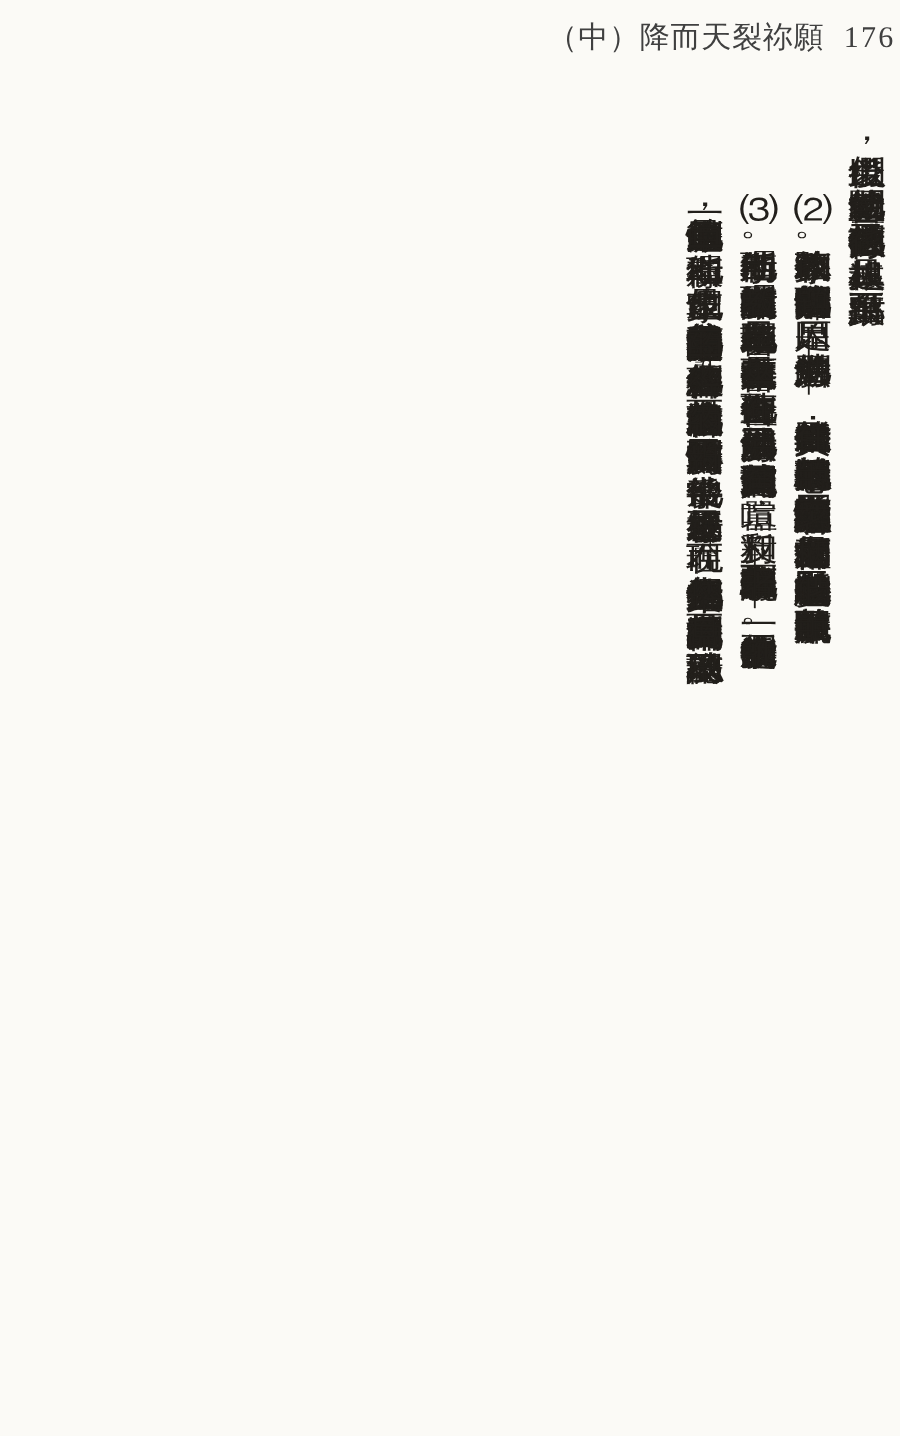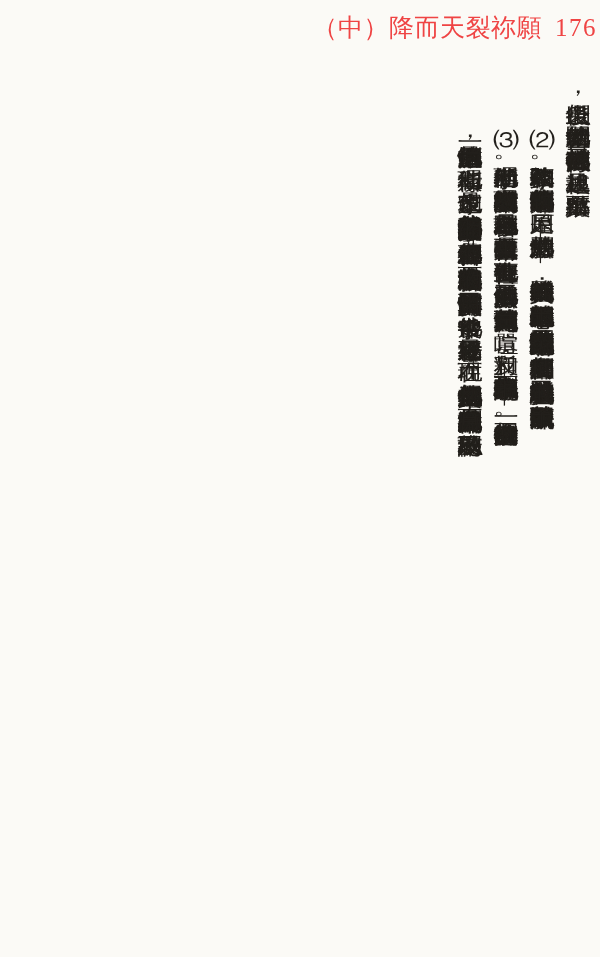--- a/index.html
+++ b/index.html
@@ -17,24 +17,24 @@
   }
   .page {
     position: absolute;
     inset: 0;
   }
   
   .running-head {
     position: absolute;
     top: 11px;
     right: 3px;
-    font-size: 25px;
+    font-size: 20px;
     letter-spacing: 0.5px;
     white-space: nowrap;
-    color: #ef4444;
+    color: #404040;
   }
   .running-head .page-num {
     margin-left: 13px;
     letter-spacing: 1.5px;
   }
   
   .text-block {
     position: absolute;
     top: 87px;
     right: 4px;

